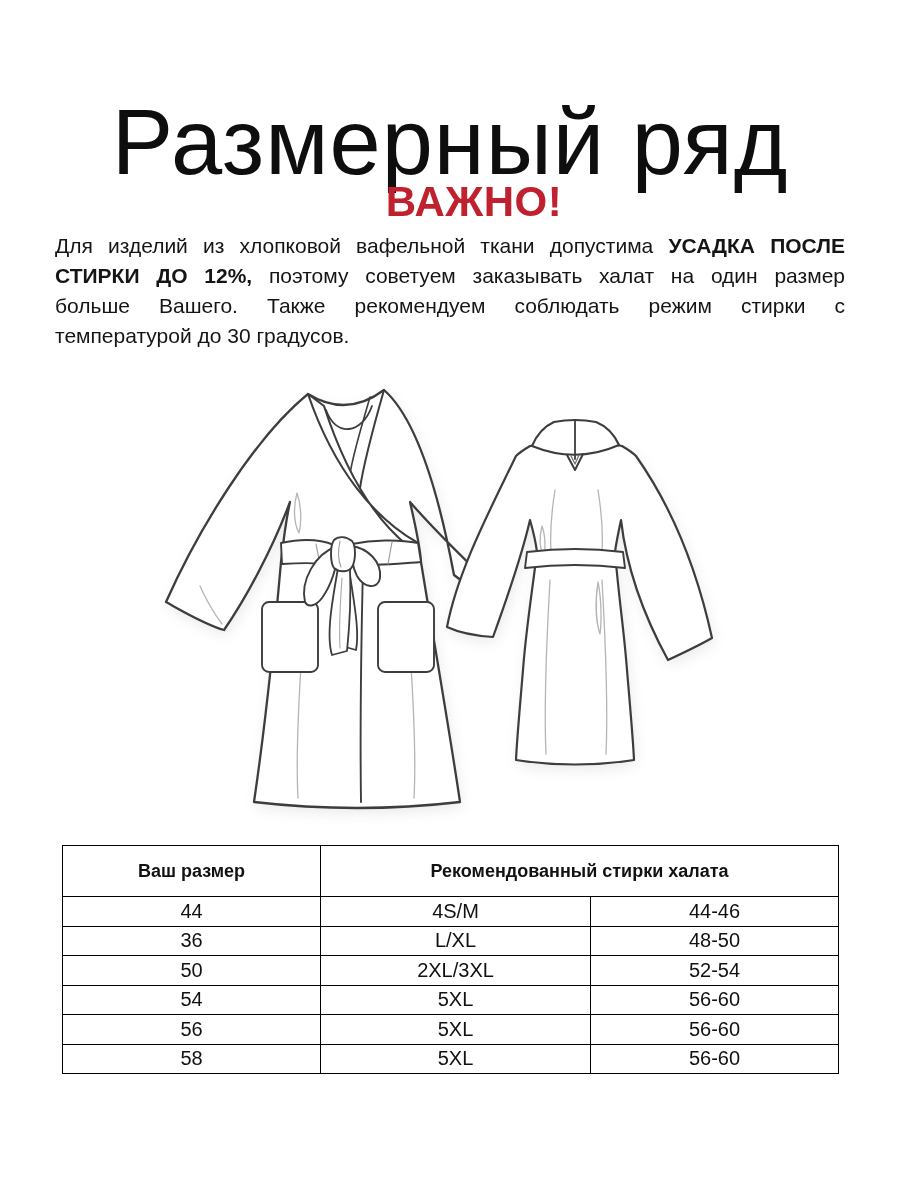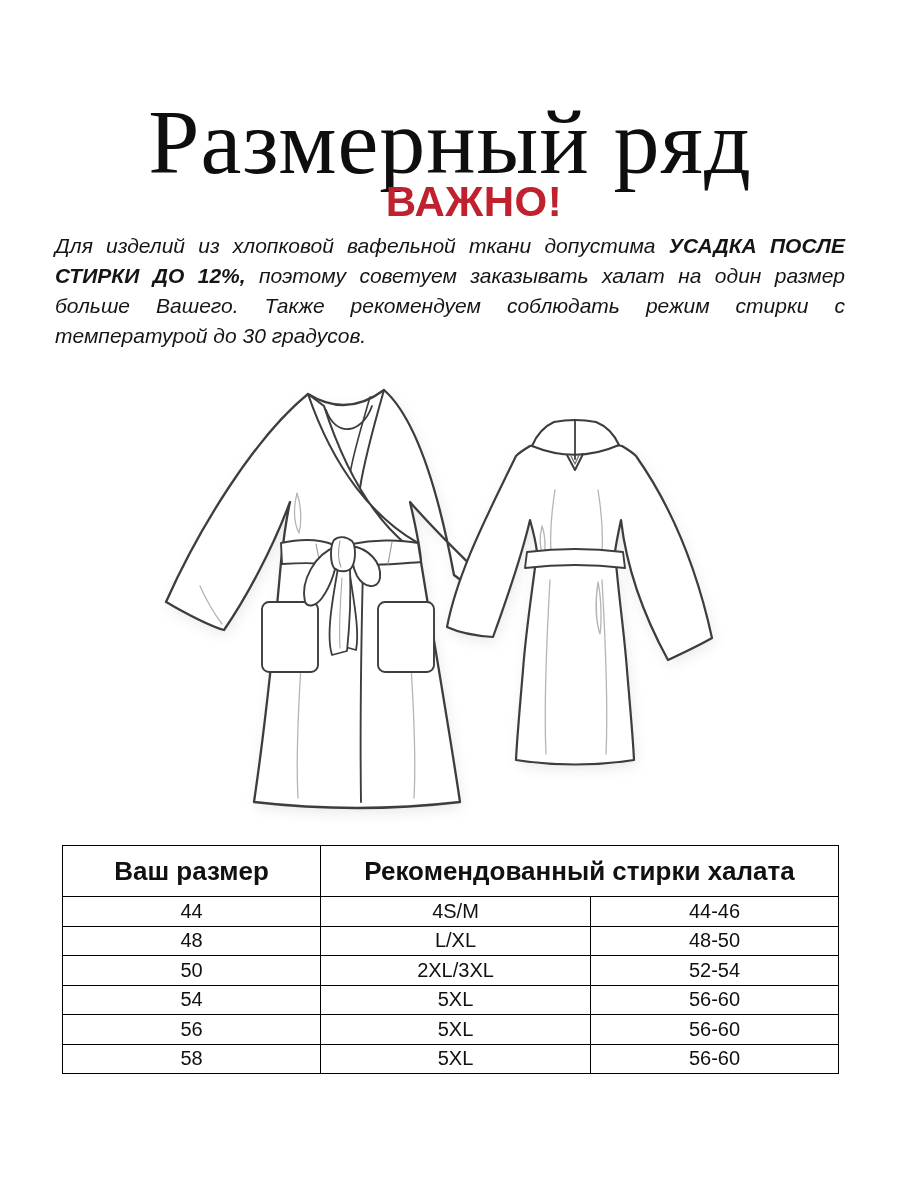--- a/index.html
+++ b/index.html
@@ -1,33 +1,33 @@
 <!DOCTYPE html>
 <html><head>
 <meta charset="utf-8">
 <style>
   html,body{margin:0;padding:0;background:#ffffff;}
   body{width:900px;height:1200px;position:relative;overflow:hidden;
        font-family:"Liberation Sans",sans-serif;color:#1d1d1b;}
   .page-title{position:absolute;top:30px;left:0;width:900px;text-align:center;
-       font-family:Liberation Serif, serif;font-weight:400;font-size:92px;line-height:1.1;
+       font-family:Liberation Sans, sans-serif;font-weight:400;font-size:92px;line-height:1.1;
        color:#0e0e0e;letter-spacing:1px;}
   .important{position:absolute;top:178px;left:0;width:900px;text-align:center;
        font-size:42px;font-weight:700;letter-spacing:0.5px;}
   .note{position:absolute;top:231px;left:55px;width:790px;font-size:21px;line-height:30px;
        color:#151515;}
-  .note-line{text-align:justify;text-align-last:justify;white-space:normal;font-style:italic;}
+  .note-line{text-align:justify;text-align-last:justify;white-space:normal;}
   .note-line:last-child{text-align-last:left;}
   .note-line b{font-weight:700;}
   .illustration{position:absolute;top:350px;left:50px;width:800px;height:490px;}
   .size-table{position:absolute;top:845px;left:62px;width:776px;border-collapse:collapse;
        table-layout:fixed;font-size:20px;color:#111;}
   .size-table th,.size-table td{border:1.5px solid #000;text-align:center;vertical-align:middle;
        padding:0;}
-  .size-table th{height:50px;font-weight:700;font-size:26px;}
+  .size-table th{height:50px;font-weight:700;font-size:18px;}
   .size-table td{height:28.5px;font-weight:400;margin-left:12px;}
 </style>
 </head>
 <body>
 
 <h1 class="page-title">Размерный ряд</h1>
 
 <div class="important" id="important" style="color: rgb(192, 33, 46); padding-left: 24px;">ВАЖНО!</div>
 
 <div class="note">
@@ -153,21 +153,21 @@
       <th colspan="2">Рекомендованный стирки халата</th>
     </tr>
   </thead>
   <tbody>
       <tr>
         <td>44</td>
         <td>4S/M</td>
         <td>44-46</td>
       </tr>
       <tr>
-        <td>48</td>
+        <td>36</td>
         <td>L/XL</td>
         <td>48-50</td>
       </tr>
       <tr>
         <td>50</td>
         <td>2XL/3XL</td>
         <td>52-54</td>
       </tr>
       <tr>
         <td>54</td>

